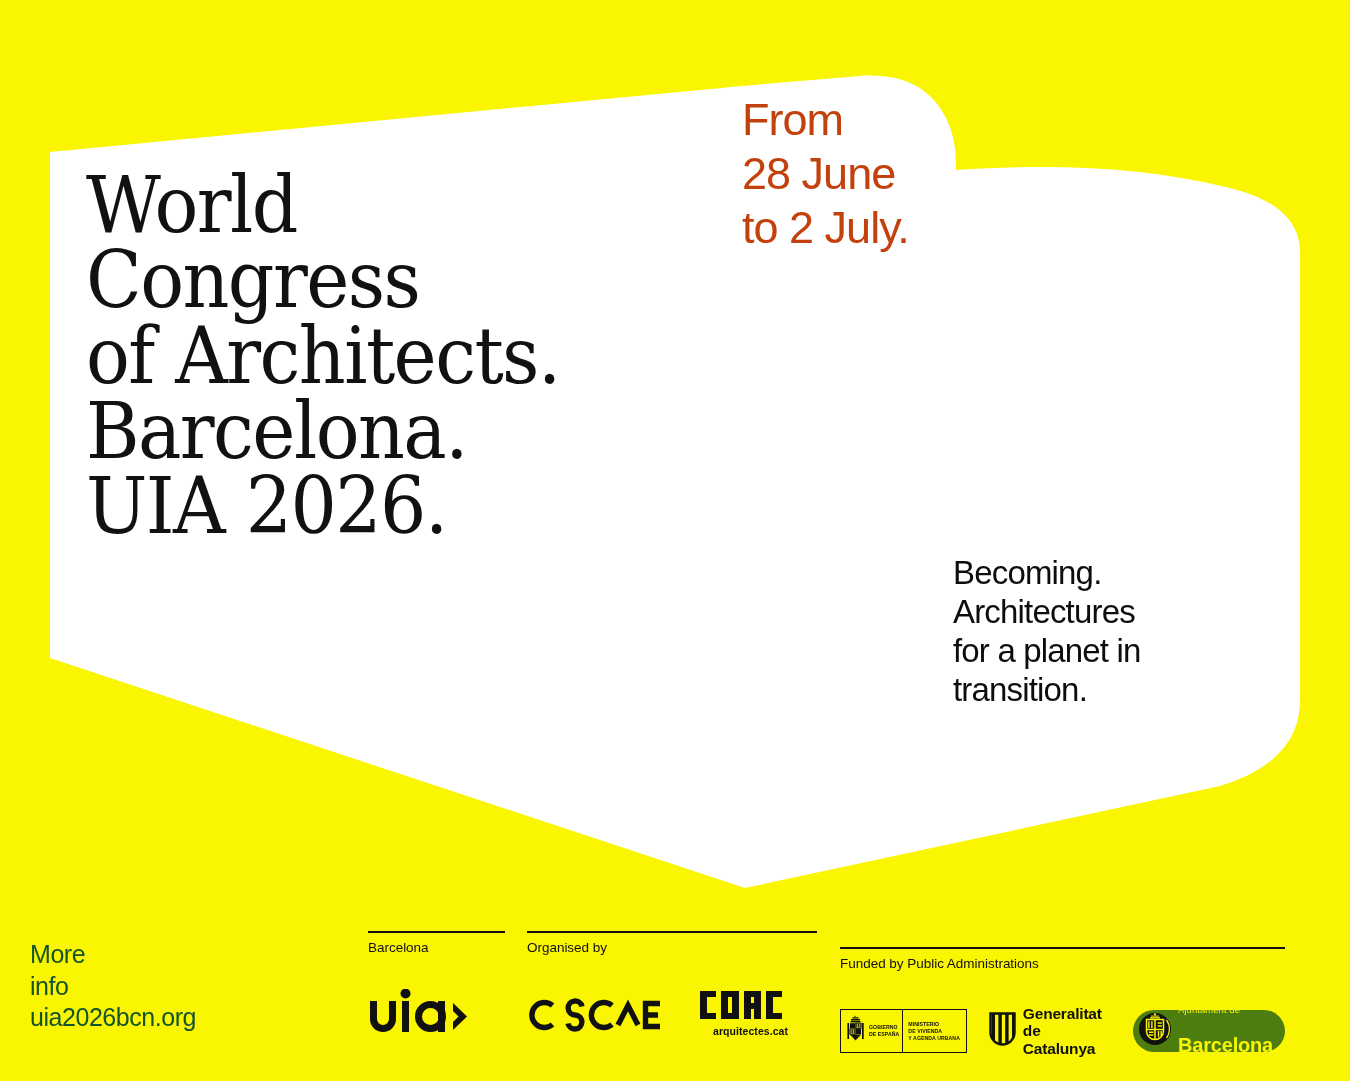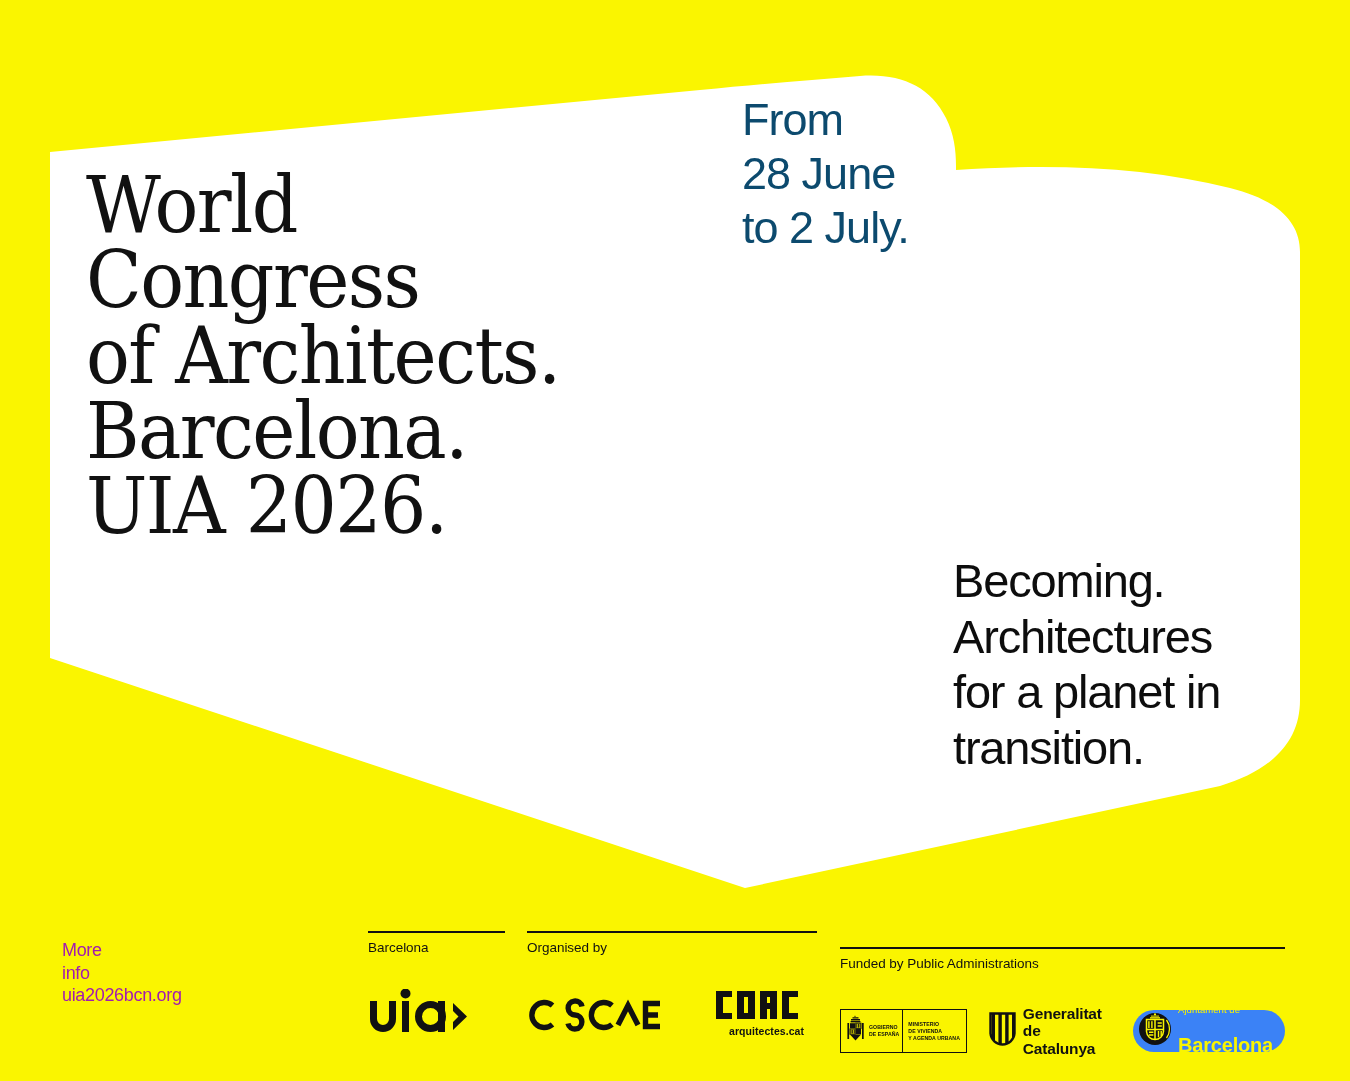--- a/index.html
+++ b/index.html
@@ -35,49 +35,49 @@
     white-space:pre-line;
   }
 
   
   #date-block {
     position:absolute;
     left:742px; top:93px;
     font-size:45px;
     line-height:1.2;
     letter-spacing:-0.022em;
-    color:#0c4a6e;
+    color:#c2410c;
     white-space:pre-line;
   }
 
   
   #tagline {
     position:absolute;
     left:953px; top:553px;
-    font-size:47px;
+    font-size:33px;
     line-height:1.185;
     letter-spacing:-0.025em;
     color:#0d0d0d;
     white-space:pre-line;
   }
 
   
   #footer {
     position:absolute;
     left:0; bottom:0;
     width:1350px; height:150px;
   }
 
   #more-info {
     position:absolute;
-    left:62px; top:8px;
-    font-size:18px;
+    left:30px; top:8px;
+    font-size:25px;
     line-height:1.26;
     letter-spacing:-0.018em;
-    color:#a21caf;
+    color:#14532d;
     white-space:pre-line;
   }
 
   .credit-group { position:absolute; top:0; }
   .credit-rule {
     height:2px;
     background:#111;
     width:100%;
   }
   .credit-label {
@@ -143,21 +143,21 @@
     font-size:15.5px;
     font-weight:bold;
     line-height:1.12;
     letter-spacing:-0.012em;
     color:#111;
     white-space:pre-line;
   }
 
   
   .ajt-pill {
-    background:#3b82f6;
+    background:#4d7c0f;
     border-radius:999px;
     height:42px;
     display:flex;
     align-items:center;
     padding:0 12px 0 5px;
     gap:6px;
   }
   .ajt-txt { white-space:pre-line; }
   .ajt-l1 {
     font-size:9.5px; color:#FAF500; letter-spacing:0.005em;
@@ -229,21 +229,21 @@
 
           <path d="M85 14 L99 27.5 L85 41 L85 33 L90.5 27.5 L85 22 Z" fill="#111"></path>
         </svg>
       </span>
     </div>
   </div>
 
   <div class="credit-group" id="group-organised">
     <div class="credit-rule"></div>
     <div class="credit-label">Organised by</div>
-    <div class="credit-logos" style="gap:52px;">
+    <div class="credit-logos" style="gap:36px;">
 
       <span class="cscae-logo" title="CSCAE">
         <svg width="135" height="36" viewBox="0 0 135 36">
           <g fill="none" stroke="#111" stroke-width="5.4">
 
             <path d="M25.5 8.5 A12.5 12.5 0 1 0 25.5 27.5" stroke-linecap="butt"></path>
 
             <path d="M55 9.5 A7 7 0 1 0 48 18 A7 7 0 1 1 41 26.5" stroke-linecap="butt"></path>
 
             <path d="M85 8.5 A12.5 12.5 0 1 0 85 27.5" stroke-linecap="butt"></path>

